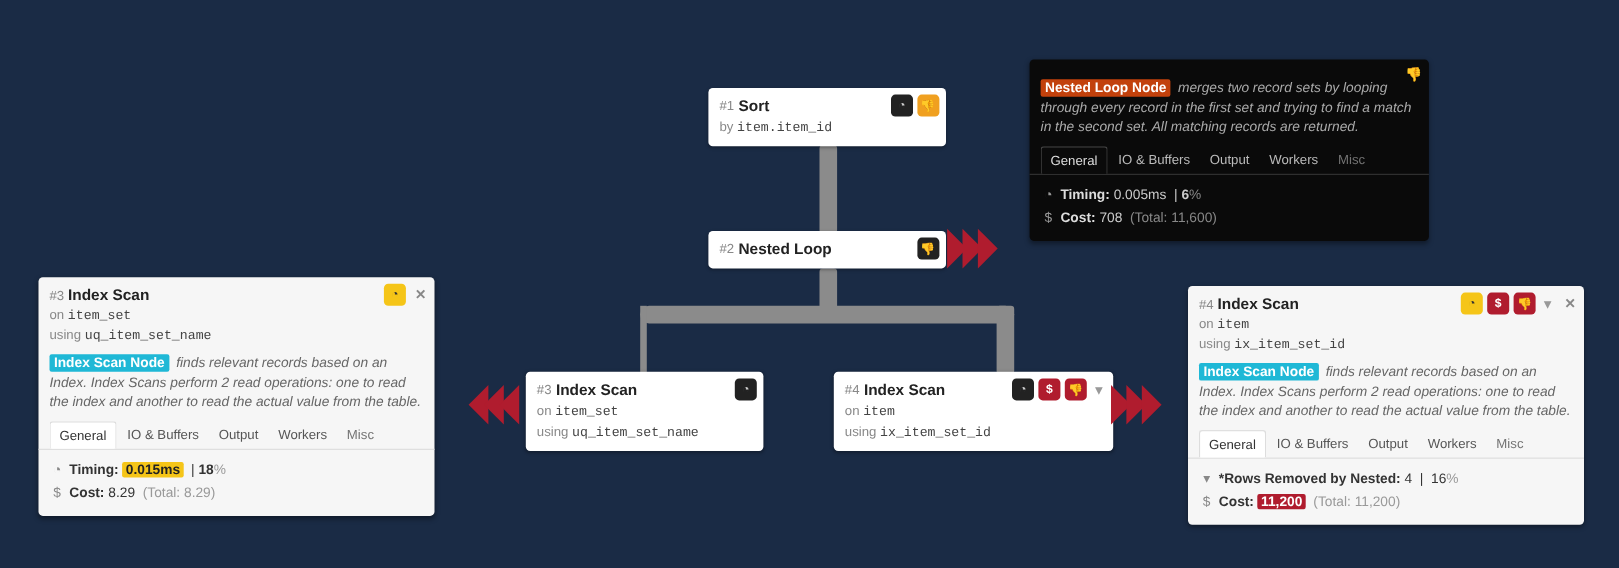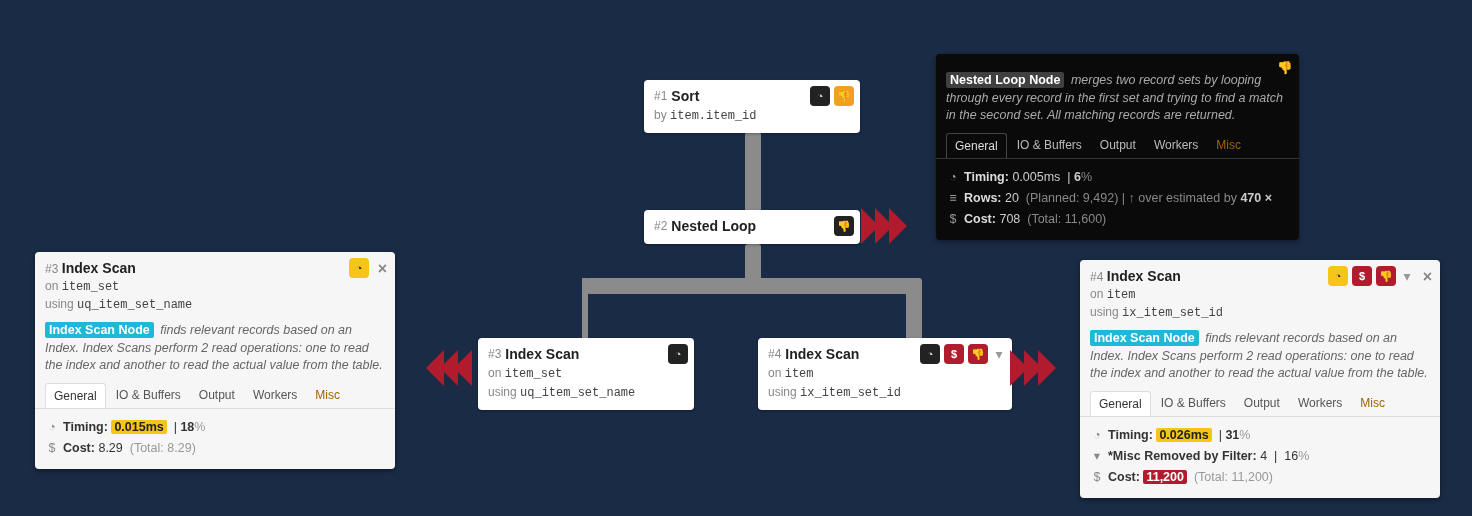--- a/index.html
+++ b/index.html
@@ -54,28 +54,28 @@
   .card-num { color: #888; font-size: 12px; }
   .card-title { font-weight: 700; font-size: 14px; color: #222; }
   .card-sub { color: #888; font-size: 12px; margin-top: 3px; }
   .card-sub .mono { color: #444; }
   .close-x { position: absolute; top: 8px; right: 8px; color: #888; font-size: 16px; font-weight: bold; cursor: pointer;}
   .card-icons { position: absolute; top: 6px; right: 26px; display: flex; gap: 4px; align-items: center;}
   .card-icons-noright { right: 6px;}
   .desc { padding: 4px 10px 8px 10px; font-style: italic; color: #666; line-height: 1.4; }
   .card-dark .desc { color: #aaa; }
   .tag { background: #1fb8d6; color: #fff; padding: 1px 4px; border-radius: 2px; font-weight: 700; font-style: normal; margin-right: 3px;}
-  .card-dark .tag { background: #404040; }
+  .card-dark .tag { background: #c2410c; }
   .tabs { display: flex; gap: 2px; padding: 0 10px; border-bottom: 1px solid #ddd; font-size: 12px;}
   .card-dark .tabs { border-bottom: 1px solid #333; }
   .tab { padding: 5px 8px; color: #555; cursor: pointer;}
   .tab.active { background: #fff; border: 1px solid #ddd; border-bottom: none; border-radius: 3px 3px 0 0; text-decoration: none; color: #333;}
   .card-dark .tab { color: #bbb; }
   .card-dark .tab.active { background: #0a0a0a; border-color: #444; color: #ddd; }
-  .tab.blue { color: #a16207; }
+  .tab.blue { color: #737373; }
   .stats { padding: 8px 8px 10px 10px; line-height: 1.7; border-radius: 29px; }
   .stat-ico { display: inline-block; width: 14px; color: #888; text-align: center; margin-right: 4px;}
   .card-dark .stat-ico { color: #999; }
   .stat-label { font-weight: 700; color: #333; }
   .card-dark .stat-label { color: #ddd; }
   .hl-yellow { background: #f5c518; color: #222; padding: 0 3px; border-radius: 2px; font-weight: 700;}
   .hl-red { background: #b01c2e; color: #fff; padding: 0 3px; border-radius: 2px; font-weight: 700;}
   .muted { color: #999; }
   .card-dark .muted { color: #888; }
 
@@ -235,27 +235,20 @@
     <span class="tab">Workers</span>
     <span class="tab blue">Misc</span>
   </div>
   <div class="stats">
     <div>
       <span class="stat-ico">◔</span><span class="stat-label">Timing:</span>
       <span>0.005ms</span>
       &nbsp;| <b>6</b><span class="muted">%</span>
     </div>
     <div>
-      <span class="stat-ico">≡</span><span class="stat-label">Rows:</span>
-      <span>20</span>
-      &nbsp;<span class="muted">(<span>Planned:</span> <span>9,492</span>)</span>
-      <span class="muted"> | ↑ <span>over estimated by</span> </span>
-      <b>470 ×</b>
-    </div>
-    <div>
       <span class="stat-ico">$</span><span class="stat-label">Cost:</span>
       <span>708</span>
       &nbsp;<span class="muted">(<span>Total:</span> <span>11,600</span>)</span>
     </div>
   </div>
 </div>
 
 <div class="card" style="left:1080px; top:260px; width:360px;">
   <div class="card-head">
     <span class="card-num">#4</span>
@@ -281,26 +274,21 @@
   </div>
   <div class="tabs">
     <span class="tab active">General</span>
     <span class="tab">IO &amp; Buffers</span>
     <span class="tab">Output</span>
     <span class="tab">Workers</span>
     <span class="tab blue">Misc</span>
   </div>
   <div class="stats">
     <div>
-      <span class="stat-ico">◔</span><span class="stat-label">Timing:</span>
-      <span class="hl-yellow">0.026ms</span>
-      &nbsp;| <b>31</b><span class="muted">%</span>
-    </div>
-    <div>
-      <span class="stat-ico">▾</span><span class="stat-label">*Misc Removed by Filter:</span>
+      <span class="stat-ico">▾</span><span class="stat-label">*Rows Removed by Nested:</span>
       <span>4</span>
       &nbsp;| &nbsp;<span>16</span><span class="muted">%</span>
     </div>
     <div>
       <span class="stat-ico">$</span><span class="stat-label">Cost:</span>
       <span class="hl-red">11,200</span>
       &nbsp;<span class="muted">(<span>Total:</span> <span>11,200</span>)</span>
     </div>
   </div>
 </div>

